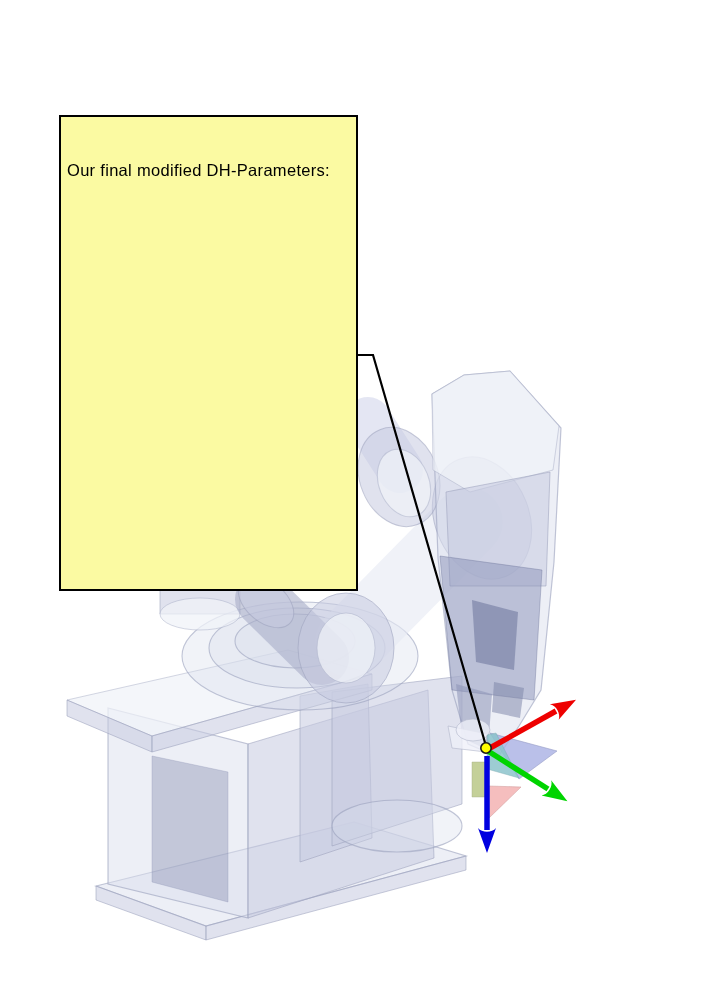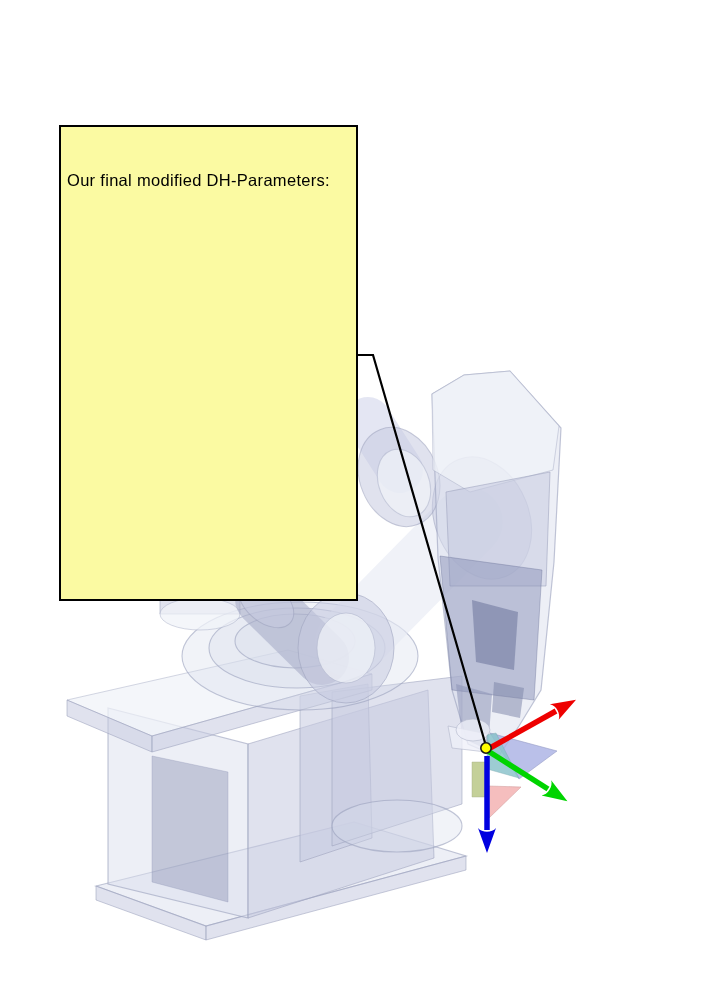--- a/index.html
+++ b/index.html
@@ -108,17 +108,17 @@
       <line x1="490" y1="748" x2="556" y2="711" stroke-width="5.5" marker-end="url(#head-x)" stroke="#ee0000"></line>
       <line x1="488" y1="751" x2="548" y2="789" stroke-width="5.5" marker-end="url(#head-y)" stroke="#00d400"></line>
       <line x1="487" y1="756" x2="487" y2="830" stroke-width="5.5" marker-end="url(#head-z)" stroke="#0000e0"></line>
     </g>
 
     <polyline points="358,355 373,355 486,746" fill="none" stroke-width="2.2" stroke="#000000"></polyline>
 
     <circle cx="486" cy="748" r="5.2" stroke="#1a1a1a" stroke-width="1.6" fill="#ffff00"></circle>
   </svg>
 
-  <div id="note-box" style="background-color: rgb(251, 250, 162); margin-top: 10px;">
+  <div id="note-box" style="background-color: rgb(251, 250, 162);">
     <div class="note-line">Our final modified DH-Parameters:</div>
   </div>
 
 </div>
 
 </body></html>

